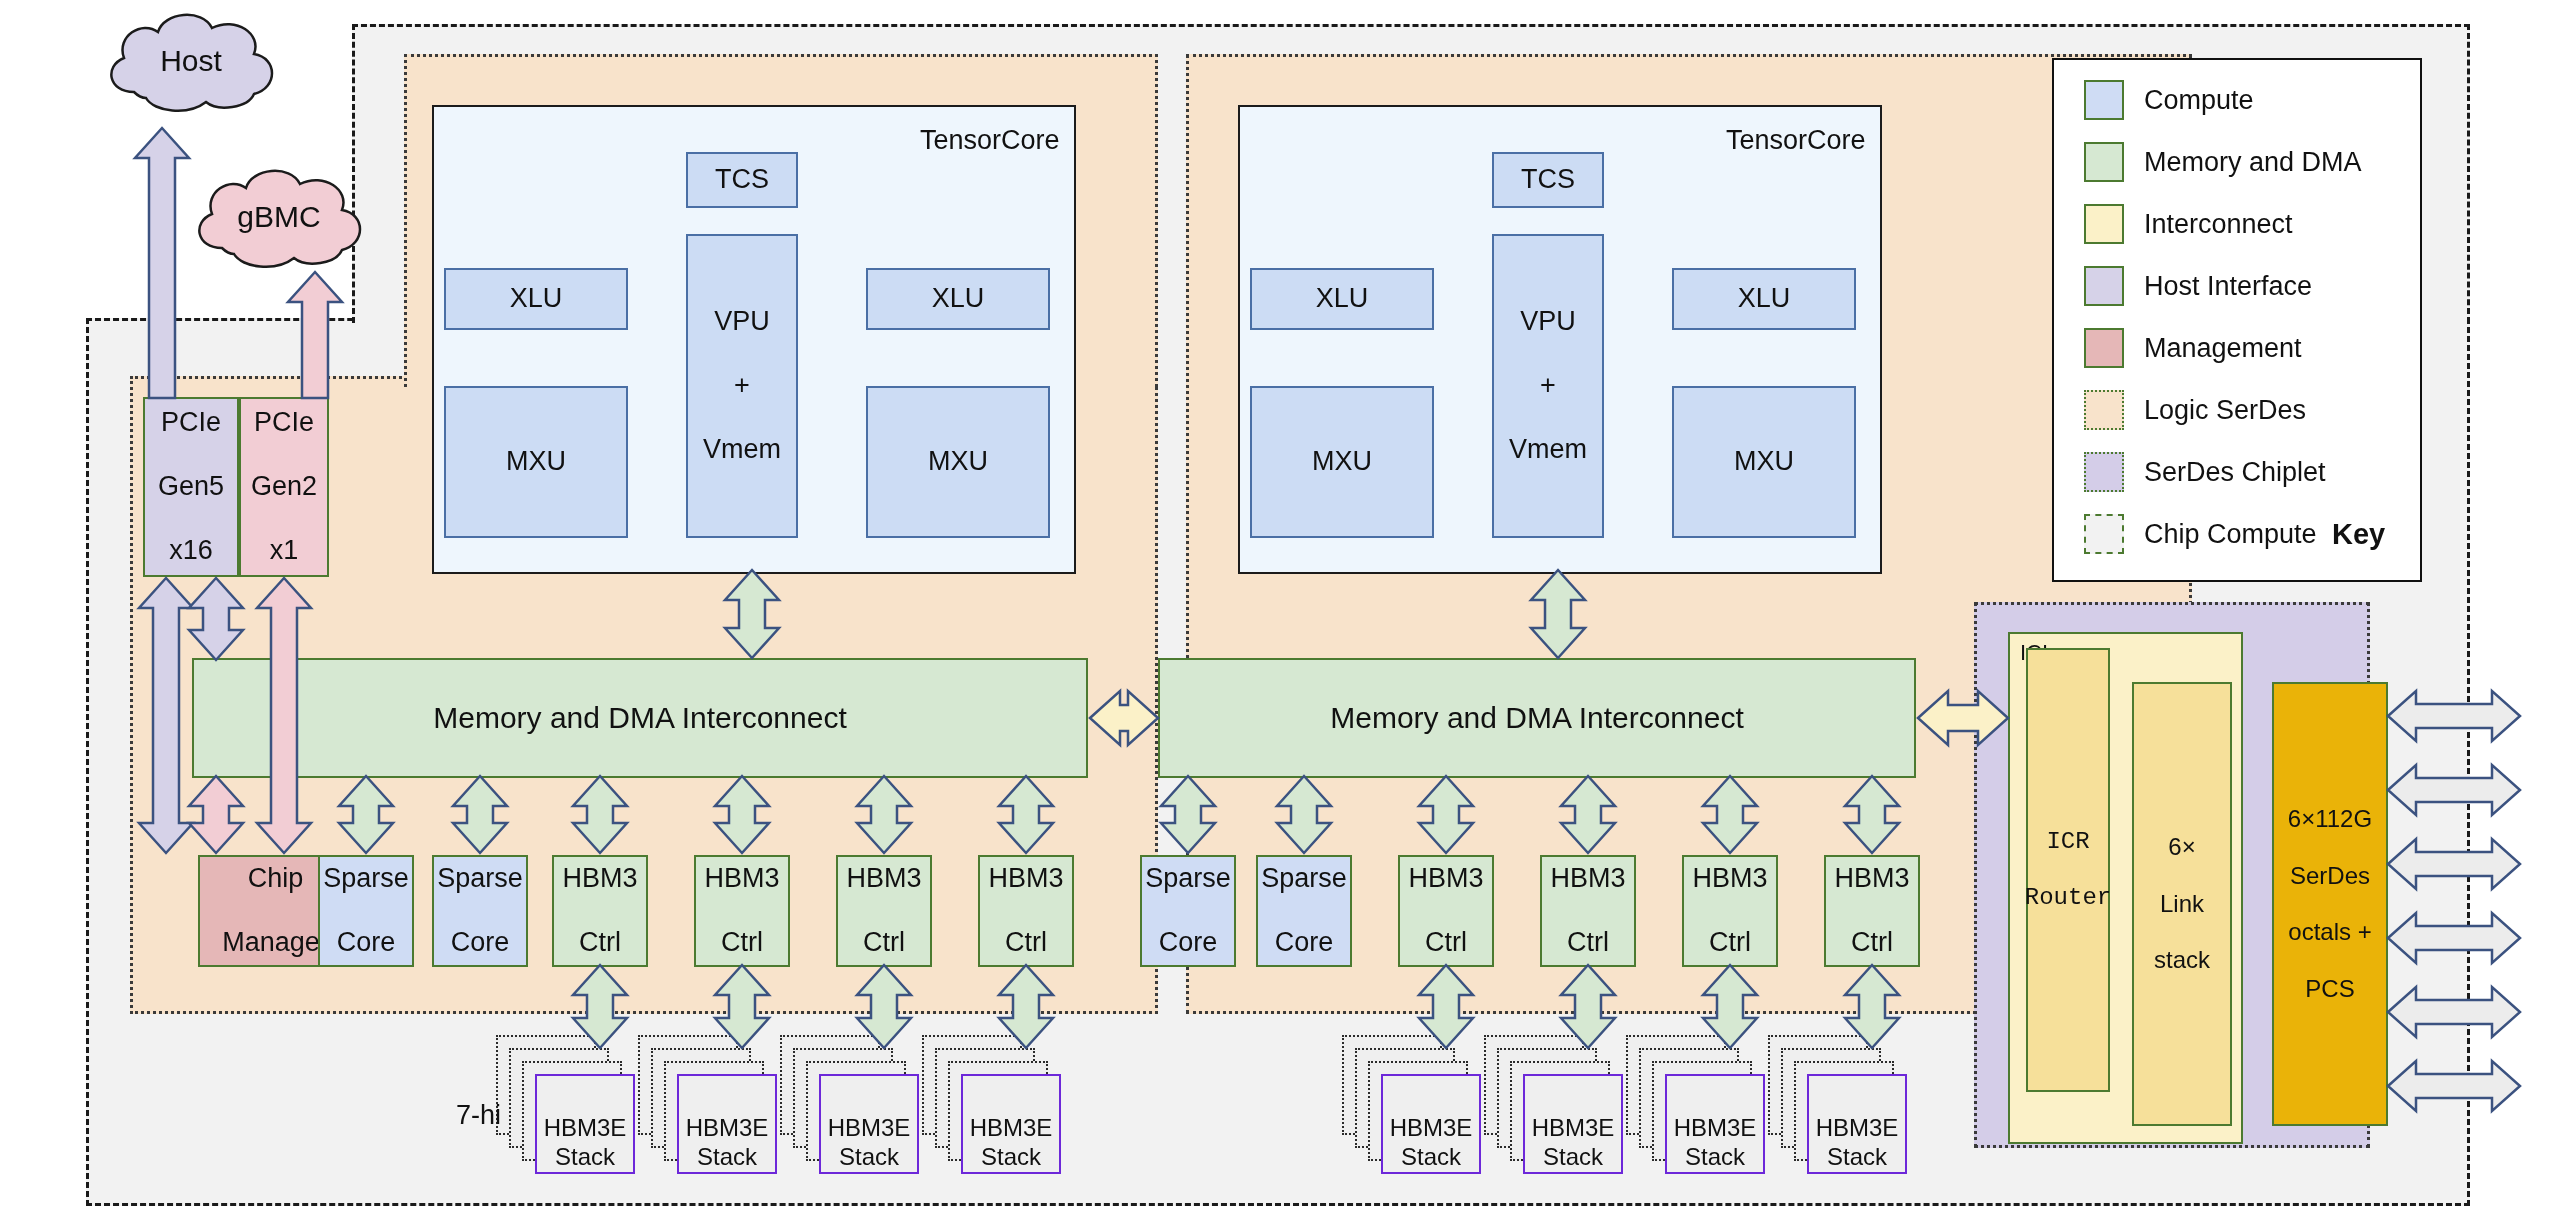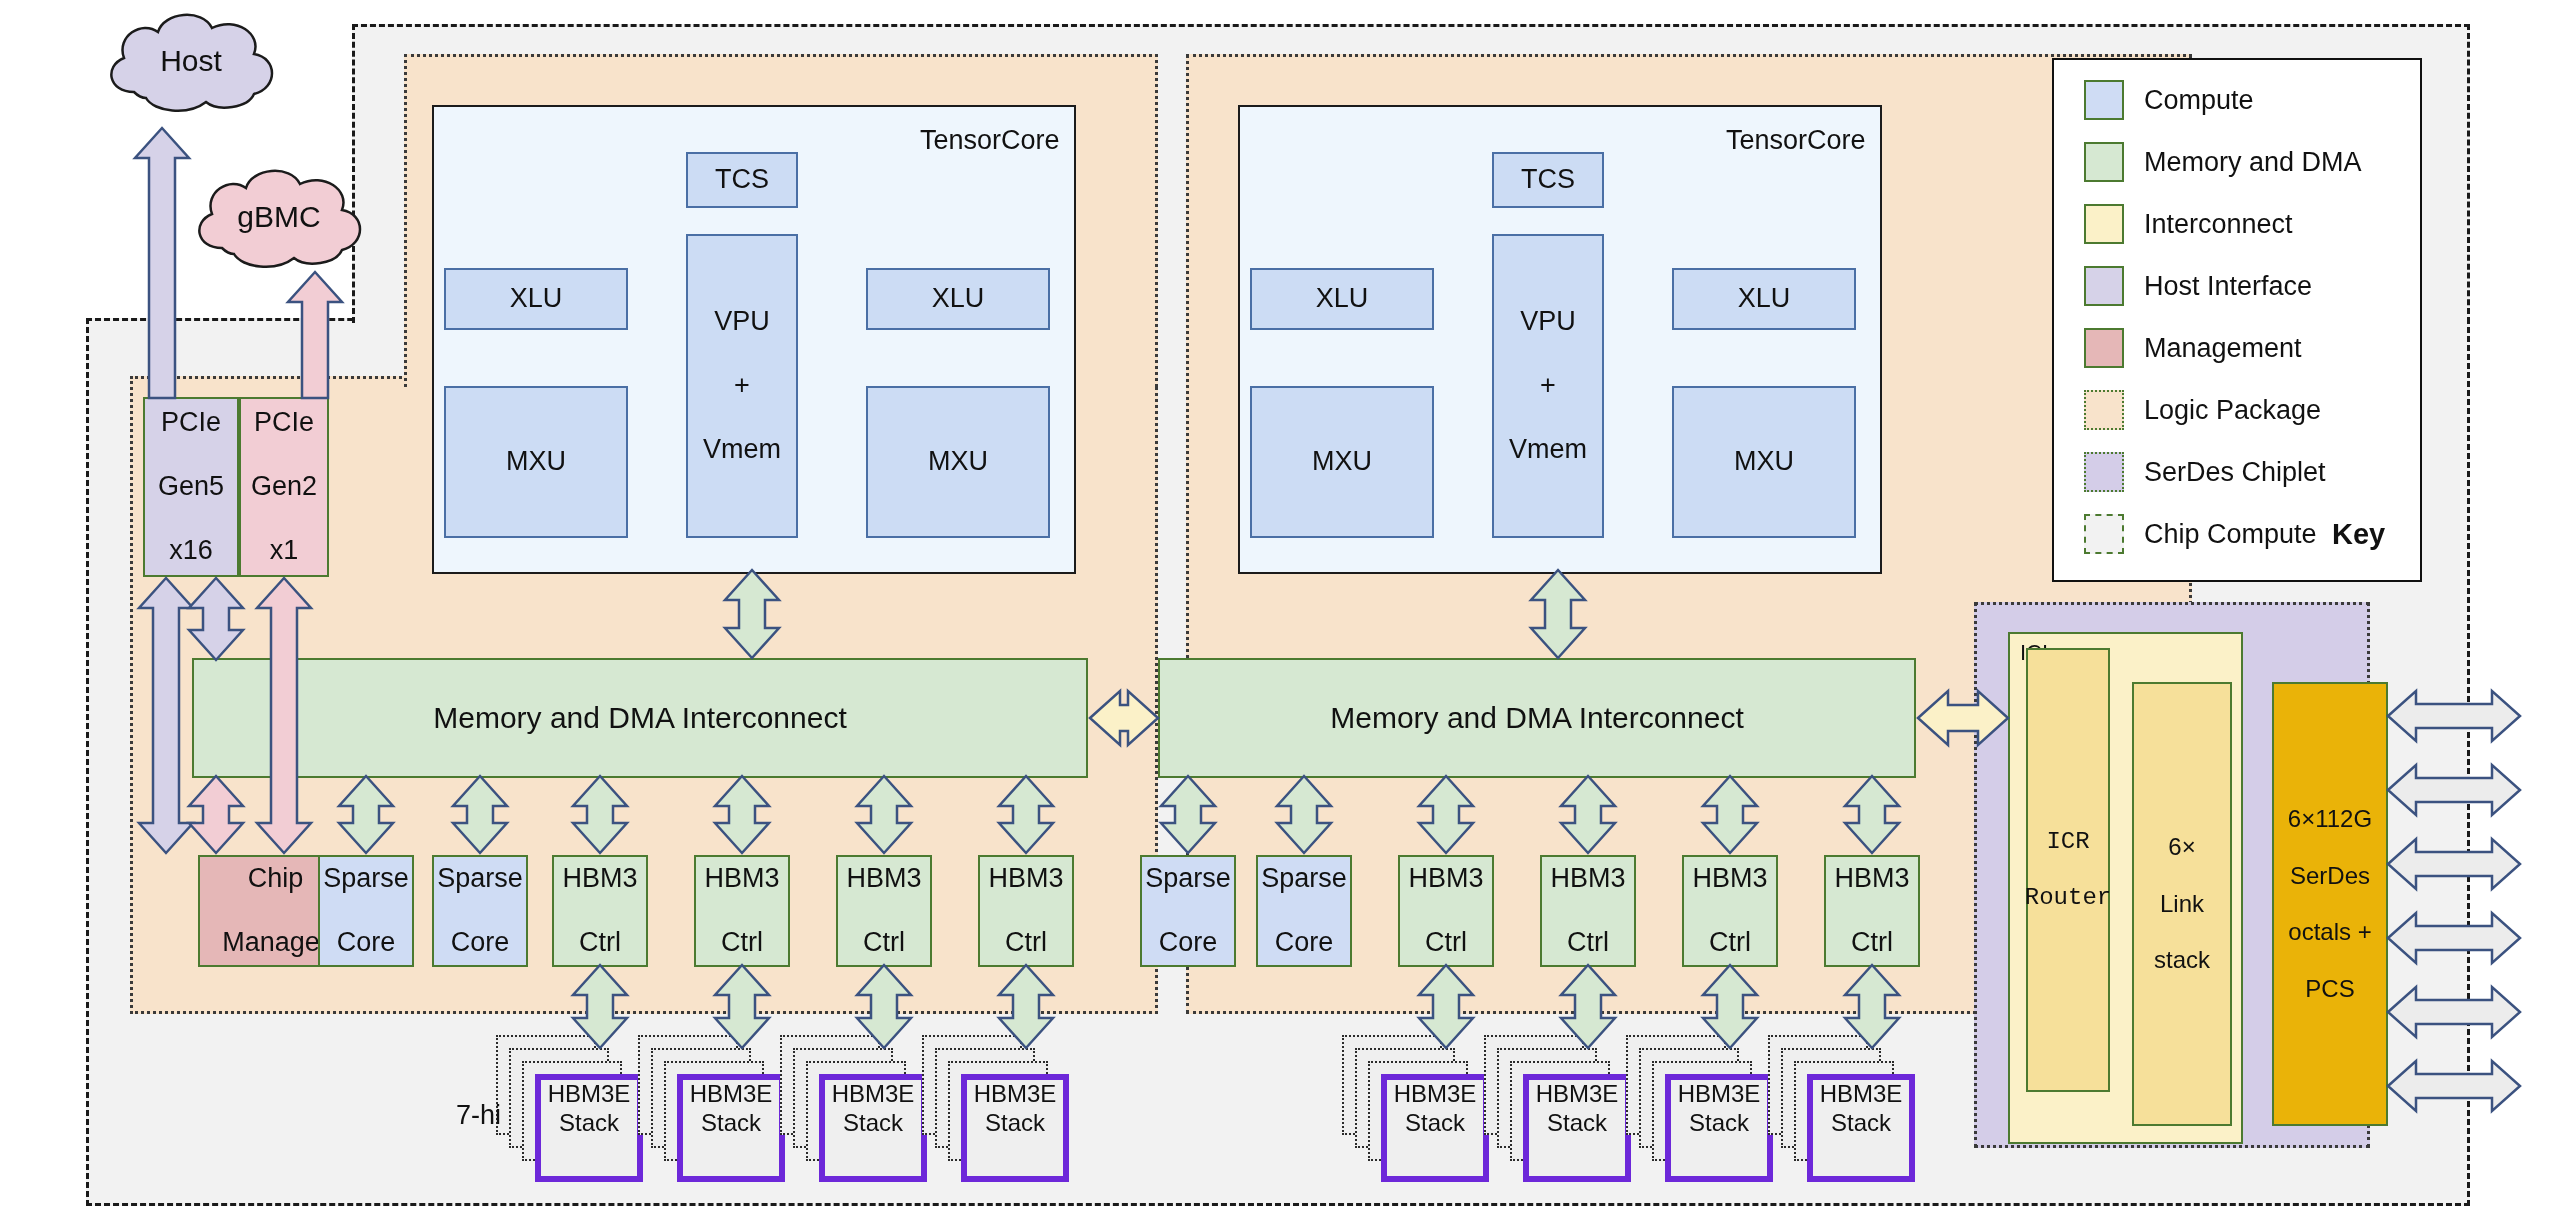--- a/index.html
+++ b/index.html
@@ -33,22 +33,22 @@
   .serdes-chiplet{position:absolute;border:3px dotted #3a3a3a;background:#d4cde8;}
   .tensorcore{position:absolute;border:2px solid #1b1b1b;background:#eef6fd;}
 
   .tc-label{position:absolute;font-size:27px;color:#111;}
   .ici-label{position:absolute;font-size:22px;color:#111;}
   .hi-label{position:absolute;font-size:27px;color:#111;}
 
   
   .stackwrap{position:absolute;}
   .stacklayer{position:absolute;border:2px dotted #2b2b2b;background:#efefef;}
-  .stacktop{position:absolute;border:6px solid #6d28d9;background:#efefef;
-            display:flex;align-items:flex-start;justify-content:center;text-align:center;
+  .stacktop{position:absolute;border:2px solid #6d28d9;background:#efefef;
+            display:flex;align-items:flex-end;justify-content:center;text-align:center;
             font-size:24px;line-height:1.2;color:#111;}
 
   
   .cloudwrap{position:absolute;}
   .cloudtext{position:absolute;width:100%;text-align:center;font-size:30px;color:#111;}
 
   
   .legend{position:absolute;background:#ffffff;border:2px solid #111;}
   .legend-row{position:absolute;display:flex;align-items:center;}
   .legend-sw{width:40px;height:40px;box-sizing:border-box;margin-right:20px;}
@@ -372,21 +372,21 @@
       <div class="legend-row" style="left: 2084px; top: 266px;">
         <div class="legend-sw sw-solid" style="background: rgb(214, 210, 232);"></div>
         <div class="legend-txt">Host Interface</div>
       </div>
       <div class="legend-row" style="left: 2084px; top: 328px;">
         <div class="legend-sw sw-solid" style="background: rgb(229, 183, 183);"></div>
         <div class="legend-txt">Management</div>
       </div>
       <div class="legend-row" style="left: 2084px; top: 390px;">
         <div class="legend-sw sw-dot" style="background: rgb(248, 227, 203);"></div>
-        <div class="legend-txt">Logic Package</div>
+        <div class="legend-txt">Logic SerDes</div>
       </div>
       <div class="legend-row" style="left: 2084px; top: 452px;">
         <div class="legend-sw sw-dot" style="background: rgb(212, 205, 232);"></div>
         <div class="legend-txt">SerDes Chiplet</div>
       </div>
       <div class="legend-row" style="left: 2084px; top: 514px;">
         <div class="legend-sw sw-dashdot" style="background: rgb(242, 242, 242);"></div>
         <div class="legend-txt">Chip Compute</div>
       </div>
     </div>

